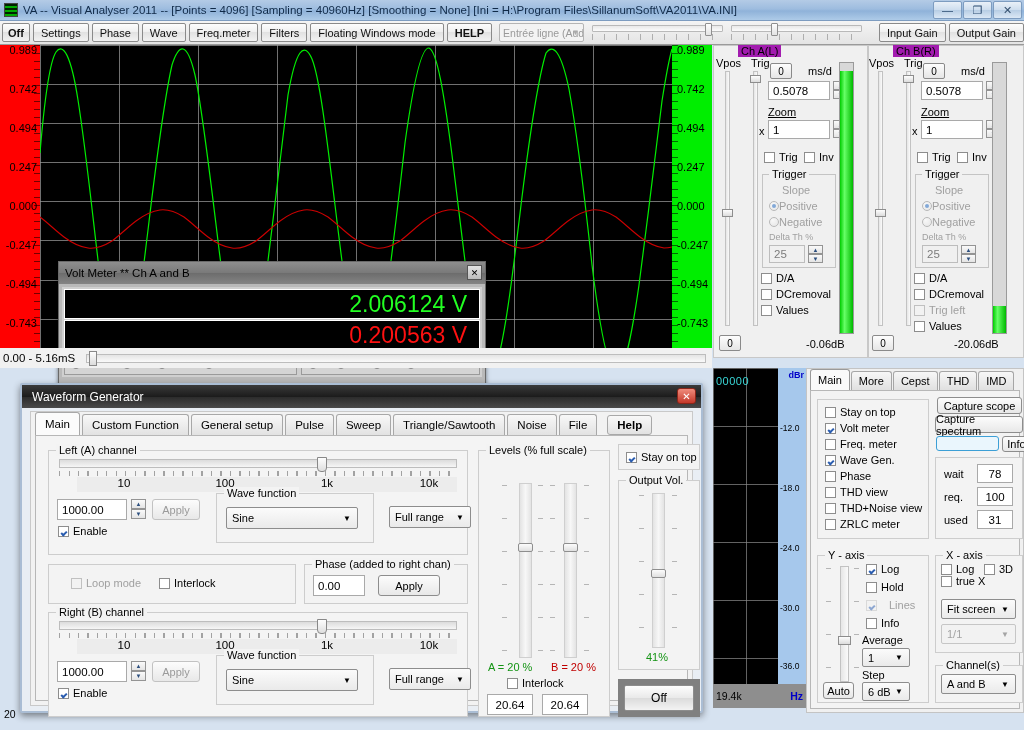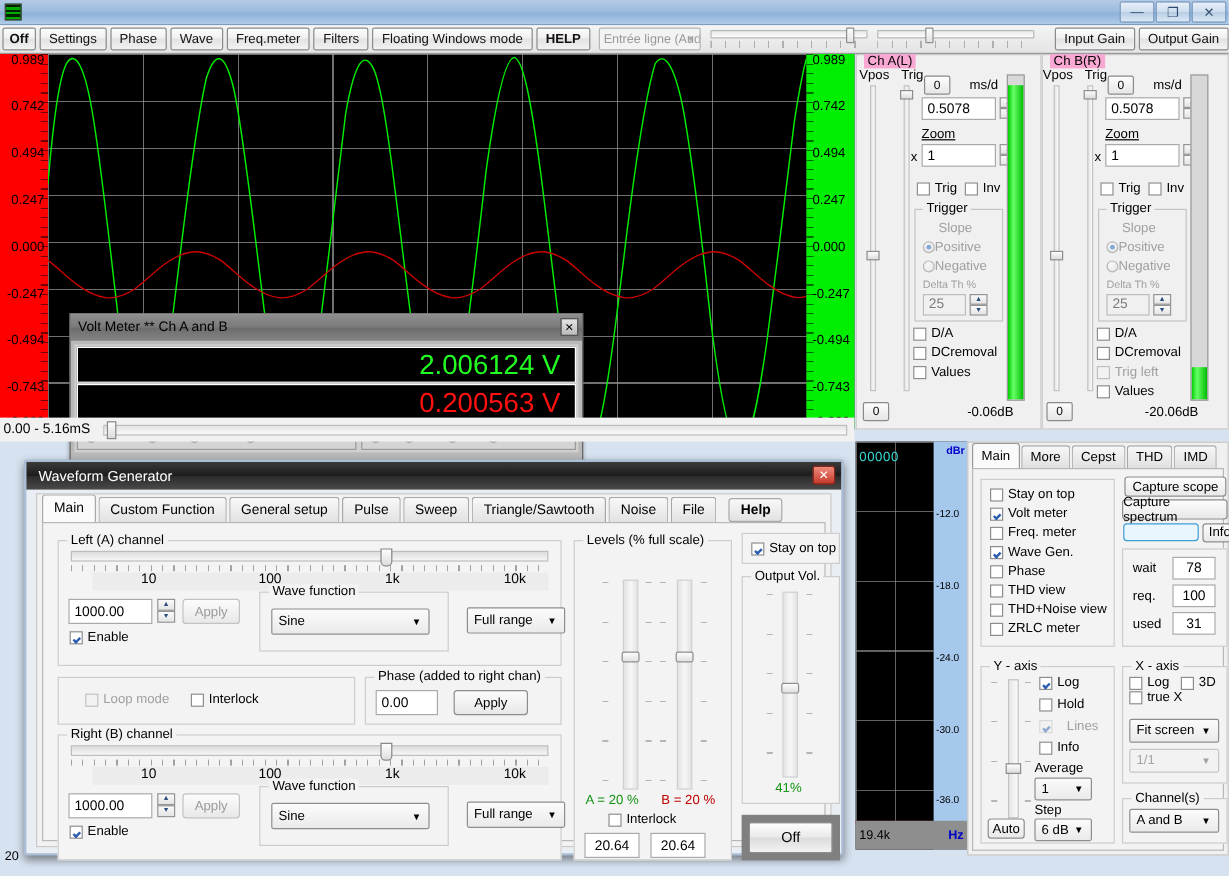--- a/index.html
+++ b/index.html
@@ -166,22 +166,22 @@
   }
 
   
   .chpanel {
     position:absolute; top:45px; height:313px;
     background:#f0f0f0; border:1px solid #c8c8c8;
   }
   .chA { left:713px; width:155px; }
   .chB { left:868px; width:156px; }
   .grp-title {
-    position:absolute; left:6px; top:-1px; font-size:11px; color:#000;
-    background:#f9a8d4; padding:0 3px;
+    position:absolute; left:24px; top:-1px; font-size:11px; color:#000;
+    background:#a21caf; padding:0 3px;
   }
   .chfield { position:absolute; font-size:11px; color:#000; }
   .vslider { position:absolute; width:11px; }
   .vslider .track {
     position:absolute; left:3px; top:0; width:5px; height:100%;
     background:linear-gradient(90deg,#e6e6e6,#fafafa); border:1px solid #c2c2c2;
   }
   .vslider .knob {
     position:absolute; left:0; width:11px; height:8px;
     background:linear-gradient(180deg,#fdfdfd,#dcdcdc); border:1px solid #8d8d8d;
@@ -362,20 +362,21 @@
   .grn { color:#149414; }
   .red2 { color:#c00000; }
 </style>
 </head>
 <body>
 
 <div class="app">
 
   <div class="titlebar">
     <div class="tb-icon"></div>
+    <div class="tb-title">VA -- Visual Analyser 2011 --  [Points = 4096]  [Sampling = 40960Hz]  [Smoothing = None]  [Ini = H:\Program Files\SillanumSoft\VA2011\VA.INI]</div>
     <div class="tb-buttons">
       <div class="tb-btn">—</div>
       <div class="tb-btn">❐</div>
       <div class="tb-btn close">✕</div>
     </div>
   </div>
 
   <div class="toolbar">
     <div class="tbtn off">Off</div>
     <div class="tbtn">Settings</div>

